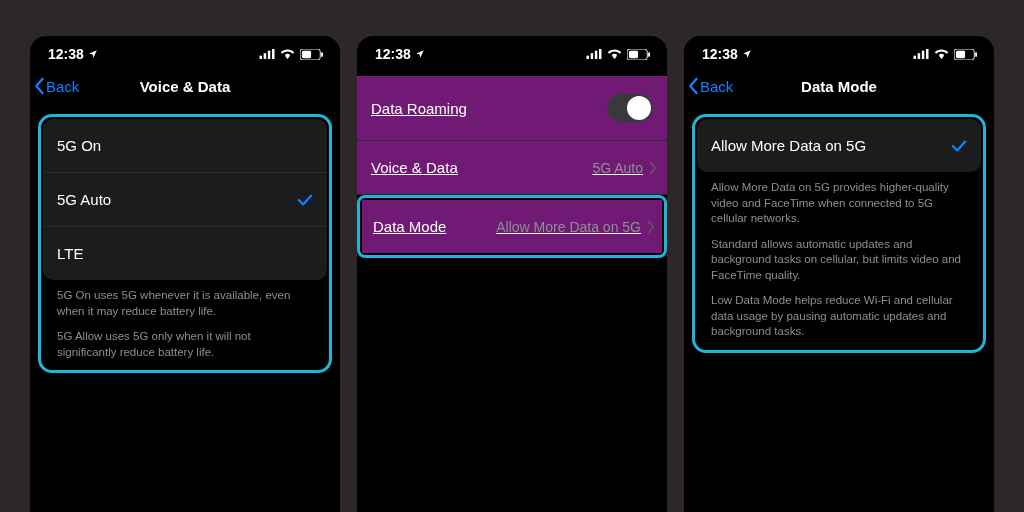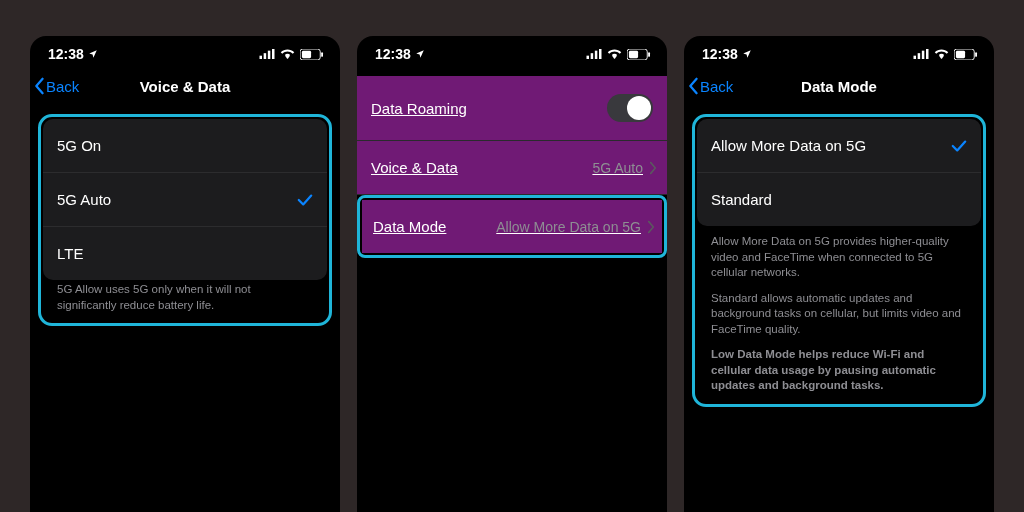--- a/index.html
+++ b/index.html
@@ -170,20 +170,21 @@
           <span class="check">
             <svg width="16" height="14" viewBox="0 0 18 14">
                 <path d="M2 7 L7 12 L16 2" stroke="#0a84ff" stroke-width="2.5" fill="none" stroke-linecap="round" stroke-linejoin="round"></path>
               </svg>
           </span>
         </div>
         <div class="cell">
           <span>LTE</span>
         </div>
       </div>
+      <div class="footer-text">5G On uses 5G whenever it is available, even when it may reduce battery life.</div>
       <div class="footer-text" style="padding-top:2px;">5G Allow uses 5G only when it will not significantly reduce battery life.</div>
     </div>
   </div>
 </div>
 
 <div class="phone">
   <div class="status-bar">
     <div class="status-left">
       <span>12:38</span>
       <span>
@@ -299,22 +300,19 @@
     <div class="highlight-box" style="margin:6px 8px;">
       <div class="group" style="margin:0;">
         <div class="cell">
           <span>Allow More Data on 5G</span>
           <span class="check">
             <svg width="16" height="14" viewBox="0 0 18 14">
                 <path d="M2 7 L7 12 L16 2" stroke="#0a84ff" stroke-width="2.5" fill="none" stroke-linecap="round" stroke-linejoin="round"></path>
               </svg>
           </span>
         </div>
-        <div class="cell">
-          <span>Standard</span>
-        </div>
       </div>
       <div class="footer-text">Allow More Data on 5G provides higher-quality video and FaceTime when connected to 5G cellular networks.</div>
       <div class="footer-text" style="padding-top:2px;">Standard allows automatic updates and background tasks on cellular, but limits video and FaceTime quality.</div>
-      <div class="footer-text" style="padding-top:2px;font-weight:bold;">Low Data Mode helps reduce Wi-Fi and cellular data usage by pausing automatic updates and background tasks.</div>
+      <div class="footer-text" style="padding-top:2px;">Low Data Mode helps reduce Wi-Fi and cellular data usage by pausing automatic updates and background tasks.</div>
     </div>
   </div>
 </div>
 
 </body></html>

